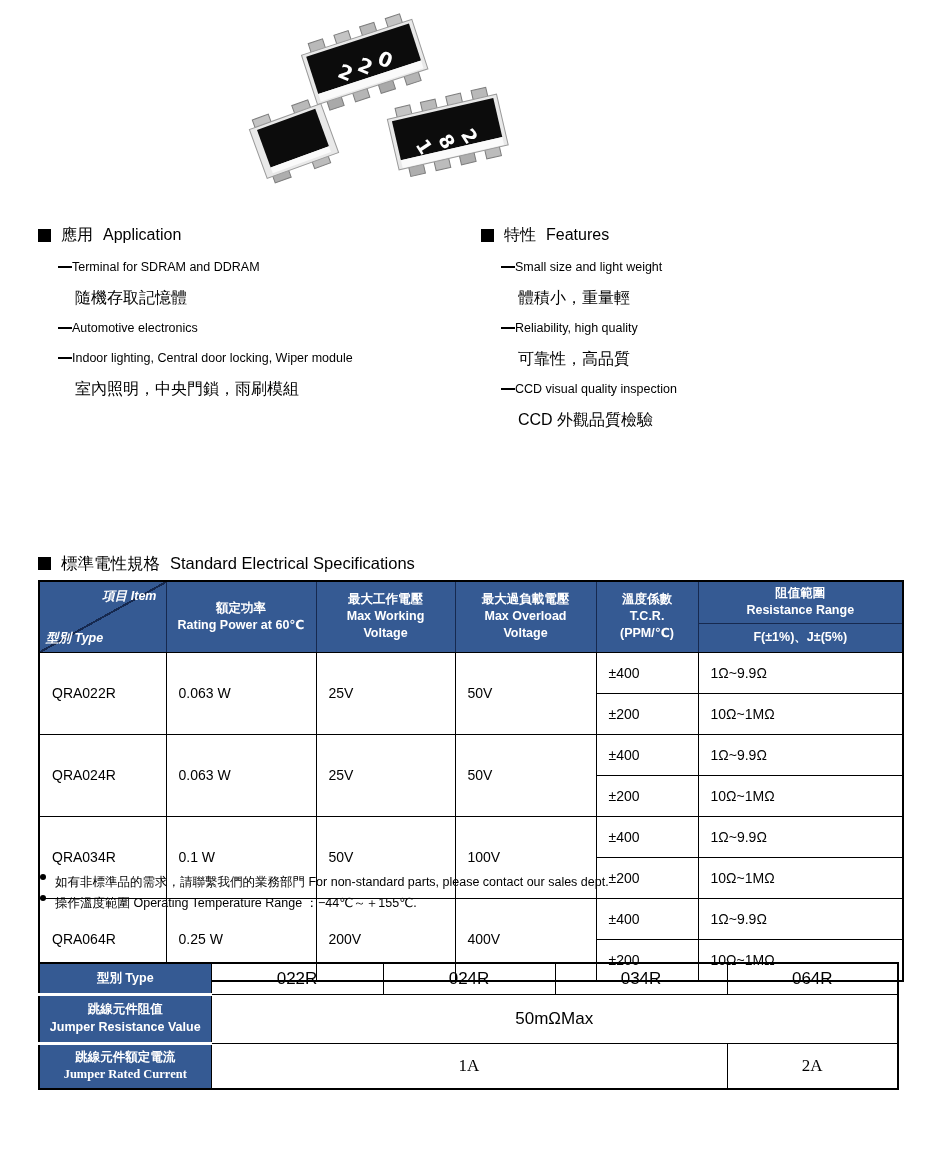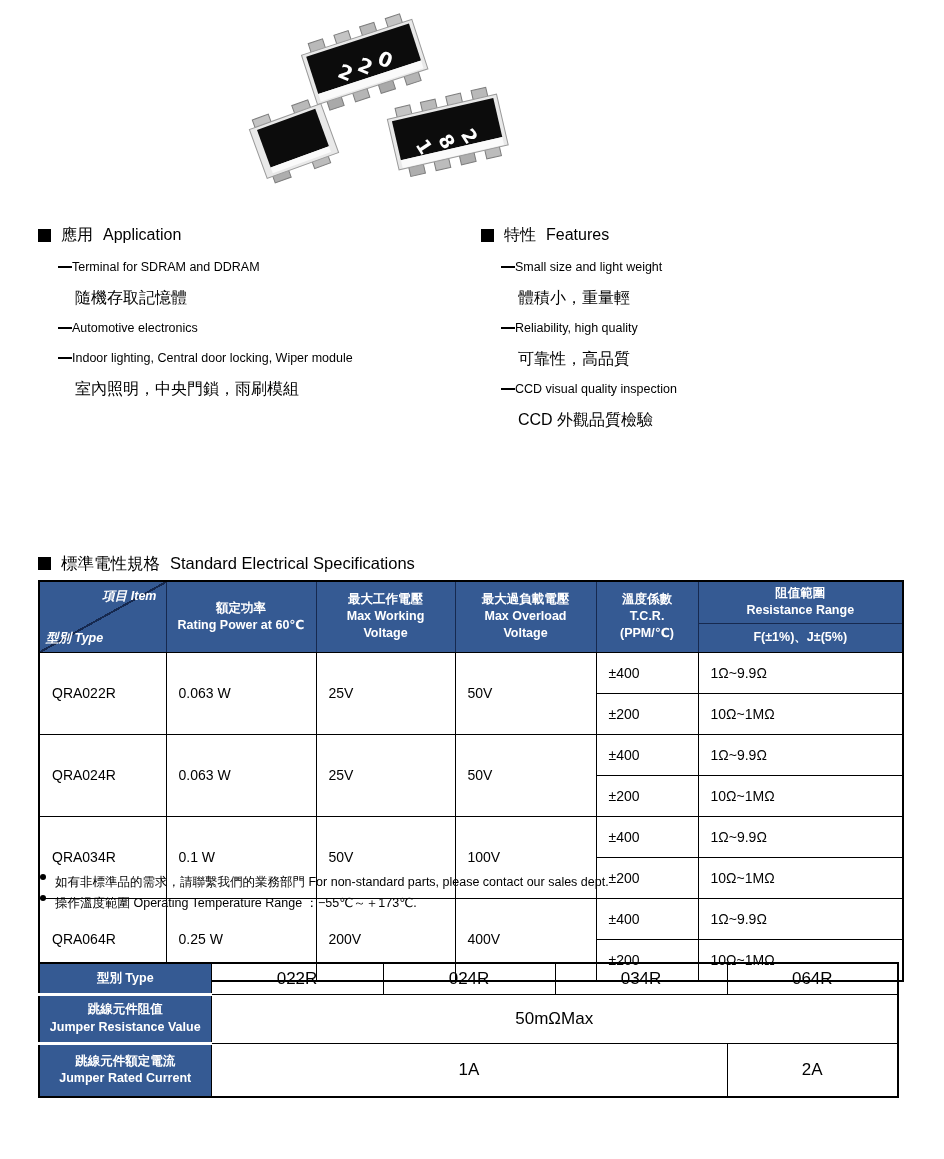--- a/index.html
+++ b/index.html
@@ -59,21 +59,21 @@
   .note-dot{width:6px;height:6px;border-radius:50%;background:#000;flex:0 0 auto;}
   
   .jumper{position:absolute;left:38px;top:962px;width:859px;border:2px solid var(--border-black);}
   .jumper td{border:1px solid var(--border-black);text-align:center;font-size:17px;padding:0;}
   .jumper td.jlabel{
     background:var(--header-blue);color:#fff;font-weight:bold;font-size:12.5px;line-height:1.4;
   }
   .jumper tr.gapped td.jlabel{border-bottom:3px solid #ffffff;}
   .jumper .r1{height:31px;}
   .jumper .r2{height:49px;}
-  .jumper .r3{height:54px;}
+  .jumper .r3{height:46px;font-family:Liberation Serif, serif;}
   .chip text{font-family:"DejaVu Sans","Liberation Sans",sans-serif;font-weight:bold;}
 </style>
 </head>
 <body>
 
 <div class="page">
 
   <div class="chips">
     <svg class="chip chip-220" width="150" height="100" viewBox="0 0 150 100">
       <g transform="rotate(-18 75 50)">
@@ -277,21 +277,21 @@
     </tbody>
   </table>
 
   <div class="notes">
     <div class="note">
       <span class="note-dot"></span>
       <span>如有非標準品的需求，請聯繫我們的業務部門 For non-standard parts, please contact our sales dept.</span>
     </div>
     <div class="note">
       <span class="note-dot"></span>
-      <span>操作溫度範圍  Operating Temperature Range  ：−55℃～＋173℃.</span>
+      <span>操作溫度範圍  Operating Temperature Range  ：−44℃～＋155℃.</span>
     </div>
   </div>
 
   <table class="jumper">
     <colgroup>
       <col style="width:172px">
         <col style="width:172px">
         <col style="width:172px">
       <col style="width:172px">
         <col style="width:171px">

